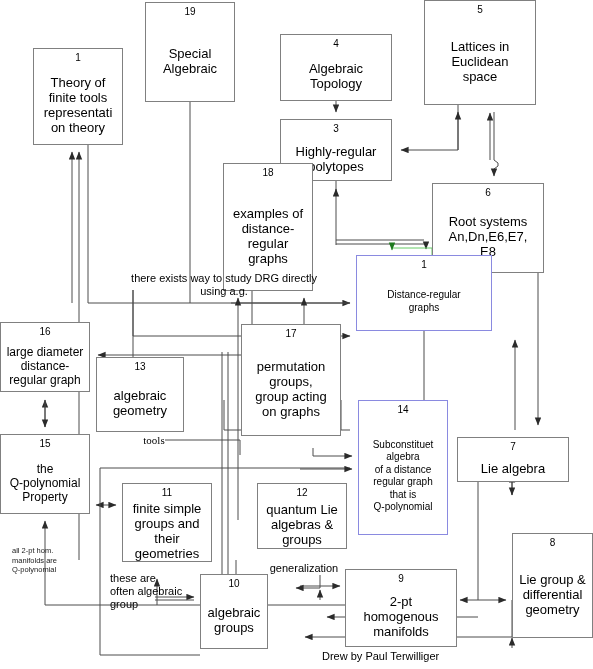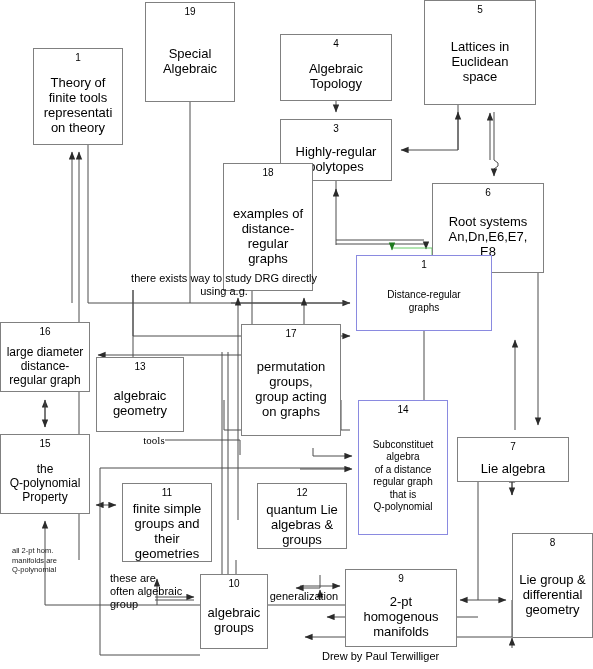--- a/index.html
+++ b/index.html
@@ -249,21 +249,21 @@
       <div class="node" style="left: 200px; top: 574px; width: 68px; height: 75px;">
         <div class="num">10</div>
         <div class="ttl">algebraic
 groups</div>
       </div>
     </div>
   <div id="labels">
       <div class="elabel" style="left: 124px; top: 272px; width: 200px;">there exists way to study DRG directly
 using a.g.</div>
       <div class="elabel" style="left: 129px; top: 434px; width: 50px; font-family: Liberation Serif, serif;">tools</div>
-      <div class="elabel" style="left: 264px; top: 590px; width: 80px;">generalization</div>
+      <div class="elabel" style="left: 264px; top: 562px; width: 80px;">generalization</div>
       <div class="elabel left" style="left: 110px; top: 572px; width: 90px;">these are
 often algebraic
 group</div>
       <div class="tiny" style="left: 12px; top: 518px; width: 80px; margin-top: 28px;">all 2-pt hom.
 manifolds are
 Q-polynomial</div>
     </div>
 
   <div class="credit" style="left:322px;top:650px;">Drew by Paul Terwilliger</div>
 </div>

